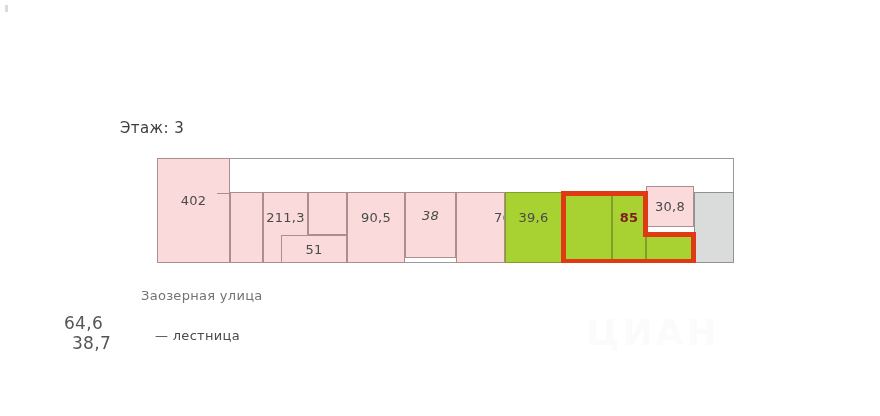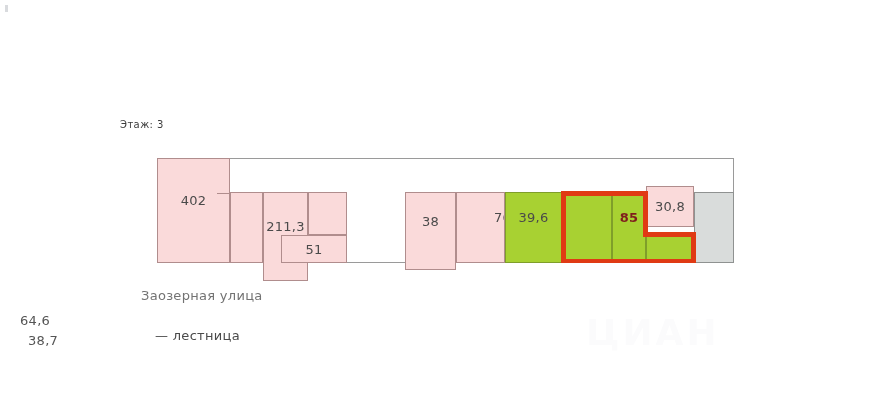--- a/index.html
+++ b/index.html
@@ -32,21 +32,21 @@
     width: 3px;
     height: 7px;
     background: #d9dbde;
   }
 
   
   .floor-title {
     position: absolute;
     left: 120px;
     top: 119px;
-    font-size: 10px;
+    font-size: 15px;
     letter-spacing: 0.4px;
     color: #3c3c3c;
     white-space: nowrap;
   }
 
   
   .plan {
     position: absolute;
     left: 157px;
     top: 158px;
@@ -113,24 +113,25 @@
     top: 328px;
     font-size: 13px;
     color: #4a4a4a;
     letter-spacing: 0.3px;
     white-space: nowrap;
   }
 
   
   .side-meas {
     position: absolute;
-    font-size: 13px;
+    font-size: 17px;
     color: #555;
     letter-spacing: 0.3px;
     white-space: nowrap;
+    margin-left: 44px;
   }
   .side-meas.m1 { left: 20px; top: 313px; }
   .side-meas.m2 { left: 28px; top: 333px; }
 
   
   .watermark {
     position: absolute;
     left: 586px;
     top: 312px;
     font-size: 36px;
@@ -157,34 +158,37 @@
     <div class="room pink" style="left:0px; top:0px; width:73px; height:105px;">
       <span class="lbl lbl-up">402</span>
     </div>
 
     <div class="room pink" style="left:60px; top:24px; width:13px; height:12px; border-top:none; border-left:none;"></div>
 
     <div class="room pink" style="left:73px; top:34px; width:33px; height:71px;">
       <span class="lbl"></span>
     </div>
 
-    <div class="room pink" style="left:106px; top:34px; width:45px; height:89px;">
+    <div class="room pink" style="left:106px; top:34px; width:45px; height:71px;">
       <span class="lbl lbl-up">211,3</span>
     </div>
 
     <div class="room pink" style="left:151px; top:34px; width:39px; height:43px;">
       <span class="lbl"></span>
     </div>
 
     <div class="room pink" style="left:124px; top:77px; width:66px; height:28px;">
       <span class="lbl">51</span>
     </div>
 
-
-    <div class="room pink" style="left:248px; top:34px; width:51px; height:78px;">
+    <div class="room pink" style="left:190px; top:34px; width:58px; height:71px;">
+      <span class="lbl lbl-up">90,5</span>
+    </div>
+
+    <div class="room pink" style="left:248px; top:34px; width:51px; height:66px;font-style:italic;">
       <span class="lbl lbl-up">38</span>
     </div>
 
     <div class="room pink" style="left:299px; top:34px; width:49px; height:71px;padding-left:44px;">
       <span class="lbl lbl-up">76</span>
     </div>
 
     <div class="room green" style="left:348px; top:34px; width:57px; height:71px;">
       <span class="lbl lbl-up">39,6</span>
     </div>

